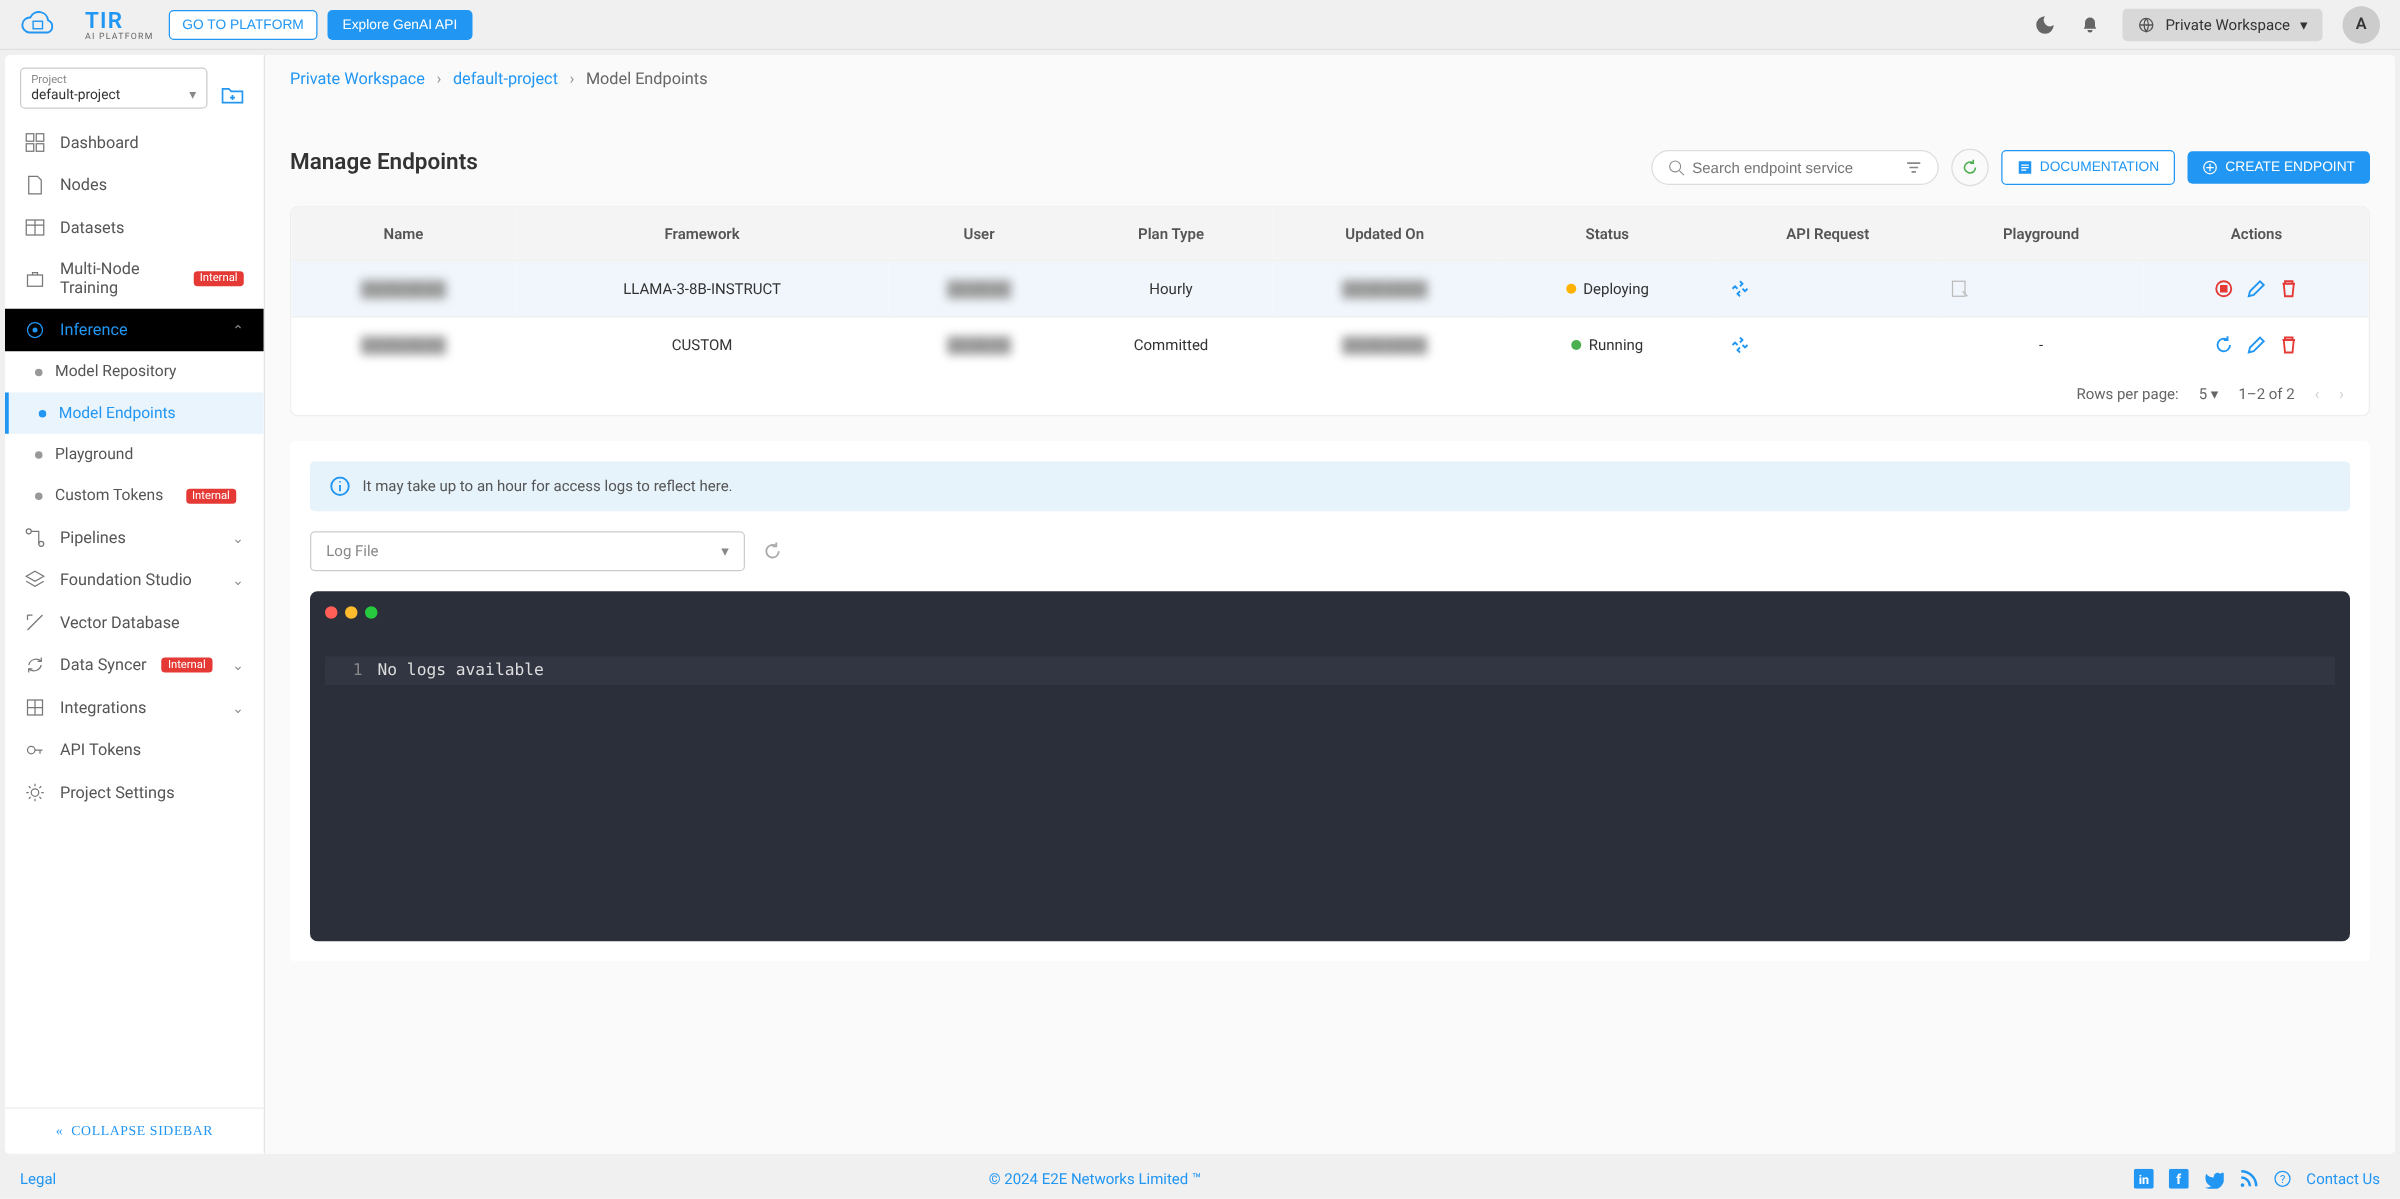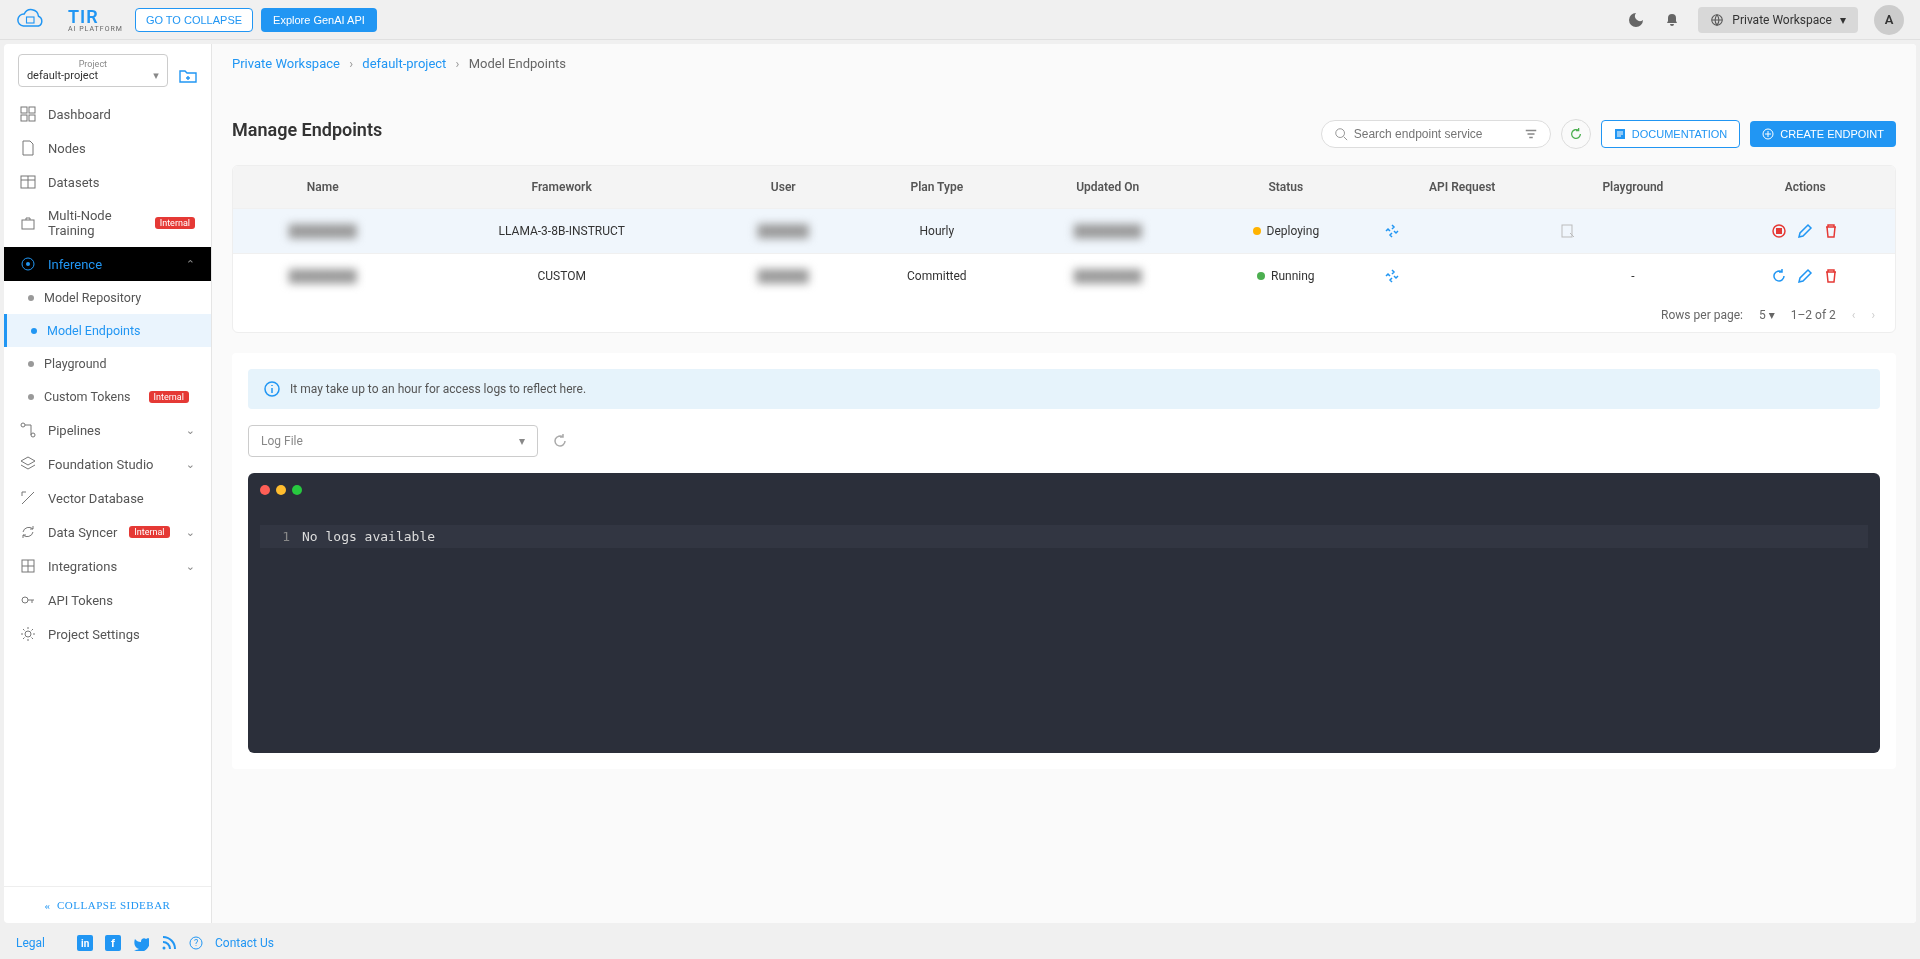--- a/index.html
+++ b/index.html
@@ -11,21 +11,21 @@
 .logo-text { color: #2196F3; font-weight: 600; font-size: 18px; letter-spacing: 1px; }
 .logo-sub { font-size: 7px; color: #666; letter-spacing: 1px; margin-top:-2px; }
 .btn-outline { border: 1px solid #2196F3; color: #2196F3; background: #fff; padding: 5px 10px; border-radius: 4px; font-size: 11px; cursor: pointer; }
 .btn-primary { background: #2196F3; color: #fff; border: none; padding: 6px 12px; border-radius: 4px; font-size: 11px; cursor: pointer; }
 .topbar-right { margin-left: auto; display: flex; align-items: center; gap: 16px; }
 .icon-btn { width: 20px; height: 20px; display: flex; align-items: center; justify-content: center; cursor: pointer; color: #666; }
 .workspace-pill { background: #d8d8d8; padding: 6px 12px; border-radius: 4px; display: flex; align-items: center; gap: 8px; font-size: 12px; color: #333; cursor: pointer; }
 .avatar { width: 30px; height: 30px; border-radius: 50%; background: #ccc; display: flex; align-items: center; justify-content: center; font-weight: 600; color: #333; }
 .main { display: flex; flex: 1; background: #fff; margin: 4px; border-radius: 4px; overflow: hidden; }
 .sidebar { width: 208px; border-right: 1px solid #e5e5e5; display: flex; flex-direction: column; }
-.project-box { padding: 10px 12px; text-align: center; }
+.project-box { padding: 10px 12px; }
 .project-select { border: 1px solid #ccc; border-radius: 4px; padding: 4px 8px; font-size: 11px; position: relative; width: 150px; display: inline-block; }
 .project-label { font-size: 9px; color: #888; }
 .folder-icon { color: #2196F3; margin-left: 8px; display:inline-block; vertical-align: middle; }
 .nav { flex: 1; overflow-y: auto; }
 .nav-item { display: flex; align-items: center; gap: 12px; padding: 9px 16px; cursor: pointer; color: #555; font-size: 13px; }
 .nav-item.active-parent { color: #2196F3; background: #000000; }
 .nav-item.sub { padding-left: 40px; font-size: 12.5px; position: relative; }
 .nav-item.sub::before { content:''; width:6px; height:6px; background:#999; border-radius:50%; position:absolute; left:24px; top:50%; transform:translateY(-50%);}
 .nav-item.sub.active { color: #2196F3; background: #eaf4fd; border-left: 3px solid #2196F3; }
 .nav-item.sub.active::before { background:#2196F3; }
@@ -55,21 +55,21 @@
 .status-dot { width: 8px; height: 8px; border-radius: 50%; display: inline-block; margin-right: 6px; }
 .status-deploying .status-dot { background: #ffb300; }
 .status-running .status-dot { background: #4caf50; }
 .table-footer { display: flex; justify-content: flex-end; align-items: center; gap: 16px; padding: 10px 20px; font-size: 12px; color: #666; }
 .tabs { display: flex; gap: 24px; border-bottom: 1px solid #eee; margin-bottom: 16px; background:#fff; padding: 0 16px;}
 .tab { padding: 12px 4px; color: #777; cursor: pointer; font-size: 13px; }
 .tab.active { color: #2196F3; border-top: 3px solid #2196F3; }
 .tab.highlight { outline: 2px solid #e53935; outline-offset: -1px; }
 .info-banner { background: #e6f3fb; border-radius: 4px; padding: 12px 16px; margin: 0 0 16px; display: flex; align-items: center; gap: 10px; font-size: 12px; color: #555; }
 .log-controls { display: flex; gap: 14px; align-items: center; margin-bottom: 16px; }
-.select-box { border: 1px solid #ccc; border-radius: 4px; padding: 8px 12px; width: 290px; display: flex; align-items: center; justify-content: space-between; font-size: 12px; color: #888; background:#fff;}
+.select-box { border: 1px solid #ccc; border-radius: 4px; padding: 8px 12px; width: 348px; display: flex; align-items: center; justify-content: space-between; font-size: 12px; color: #888; background:#fff;}
 .terminal { background: #2b2f3a; border-radius: 6px; min-height: 280px; padding: 12px; font-family: "Menlo", monospace; color: #ddd; font-size: 13px; }
 .term-dots { display: flex; gap: 6px; margin-bottom: 30px; }
 .term-dots span { width: 10px; height: 10px; border-radius: 50%; display: block; }
 .term-line { background: #323642; padding: 4px 10px; display: flex; gap: 12px; }
 .term-lineno { color: #888; width: 20px; text-align: right; }
 .footer { height: 32px; display: flex; align-items: center; padding: 0 16px; font-size: 12px; gap: 32px; }
 .footer a { color: #2196F3; text-decoration: none; }
 .footer-center { flex: 1; text-align: center; color: #2196F3; }
 .footer-right { display: flex; gap: 12px; align-items: center; }
 .action-icons { display: flex; gap: 10px; justify-content: center; }
@@ -86,21 +86,21 @@
     <div class="logo">
       <svg class="logo-icon" viewBox="0 0 40 28">
           <path d="M10 22a8 8 0 0 1 1-16 10 10 0 0 1 19 3 7 7 0 0 1 0 13H10z" fill="none" stroke="#2196F3" stroke-width="2"></path>
           <rect x="14" y="10" width="10" height="8" fill="none" stroke="#2196F3" stroke-width="1.5"></rect>
         </svg>
       <div>
         <div class="logo-text">TIR</div>
         <div class="logo-sub">AI PLATFORM</div>
       </div>
     </div>
-    <button class="btn-outline">GO TO COLLAPSE</button>
+    <button class="btn-outline">GO TO PLATFORM</button>
     <button class="btn-primary" style="margin-left:8px">Explore GenAI API</button>
     <div class="topbar-right">
       <div class="icon-btn">
           <svg width="16" height="16" viewBox="0 0 16 16">
             <path d="M8 1a7 7 0 1 0 7 7 5 5 0 0 1-7-7z" fill="#666"></path>
           </svg>
         </div>
       <div class="icon-btn">
           <svg width="16" height="16" viewBox="0 0 16 16">
             <path d="M8 2a4 4 0 0 0-4 4v3l-1 2h10l-1-2V6a4 4 0 0 0-4-4zM6 12a2 2 0 0 0 4 0" fill="#666"></path>
@@ -405,20 +405,21 @@
             <span class="term-lineno">1</span>
             <span>No logs available</span>
           </div>
         </div>
       </div>
     </div>
   </div>
 
   <div class="footer">
     <a href="#">Legal</a>
+    <div class="footer-center">© 2024 E2E Networks Limited ™</div>
     <div class="footer-right">
       <svg width="16" height="16" viewBox="0 0 16 16">
           <rect width="16" height="16" rx="2" fill="#2196F3"></rect>
           <text x="4" y="12" fill="#fff" font-size="10" font-weight="bold">in</text>
         </svg>
       <svg width="16" height="16" viewBox="0 0 16 16">
           <rect width="16" height="16" rx="2" fill="#2196F3"></rect>
           <text x="6" y="12" fill="#fff" font-size="11" font-weight="bold">f</text>
         </svg>
       <svg width="16" height="16" viewBox="0 0 16 16">

